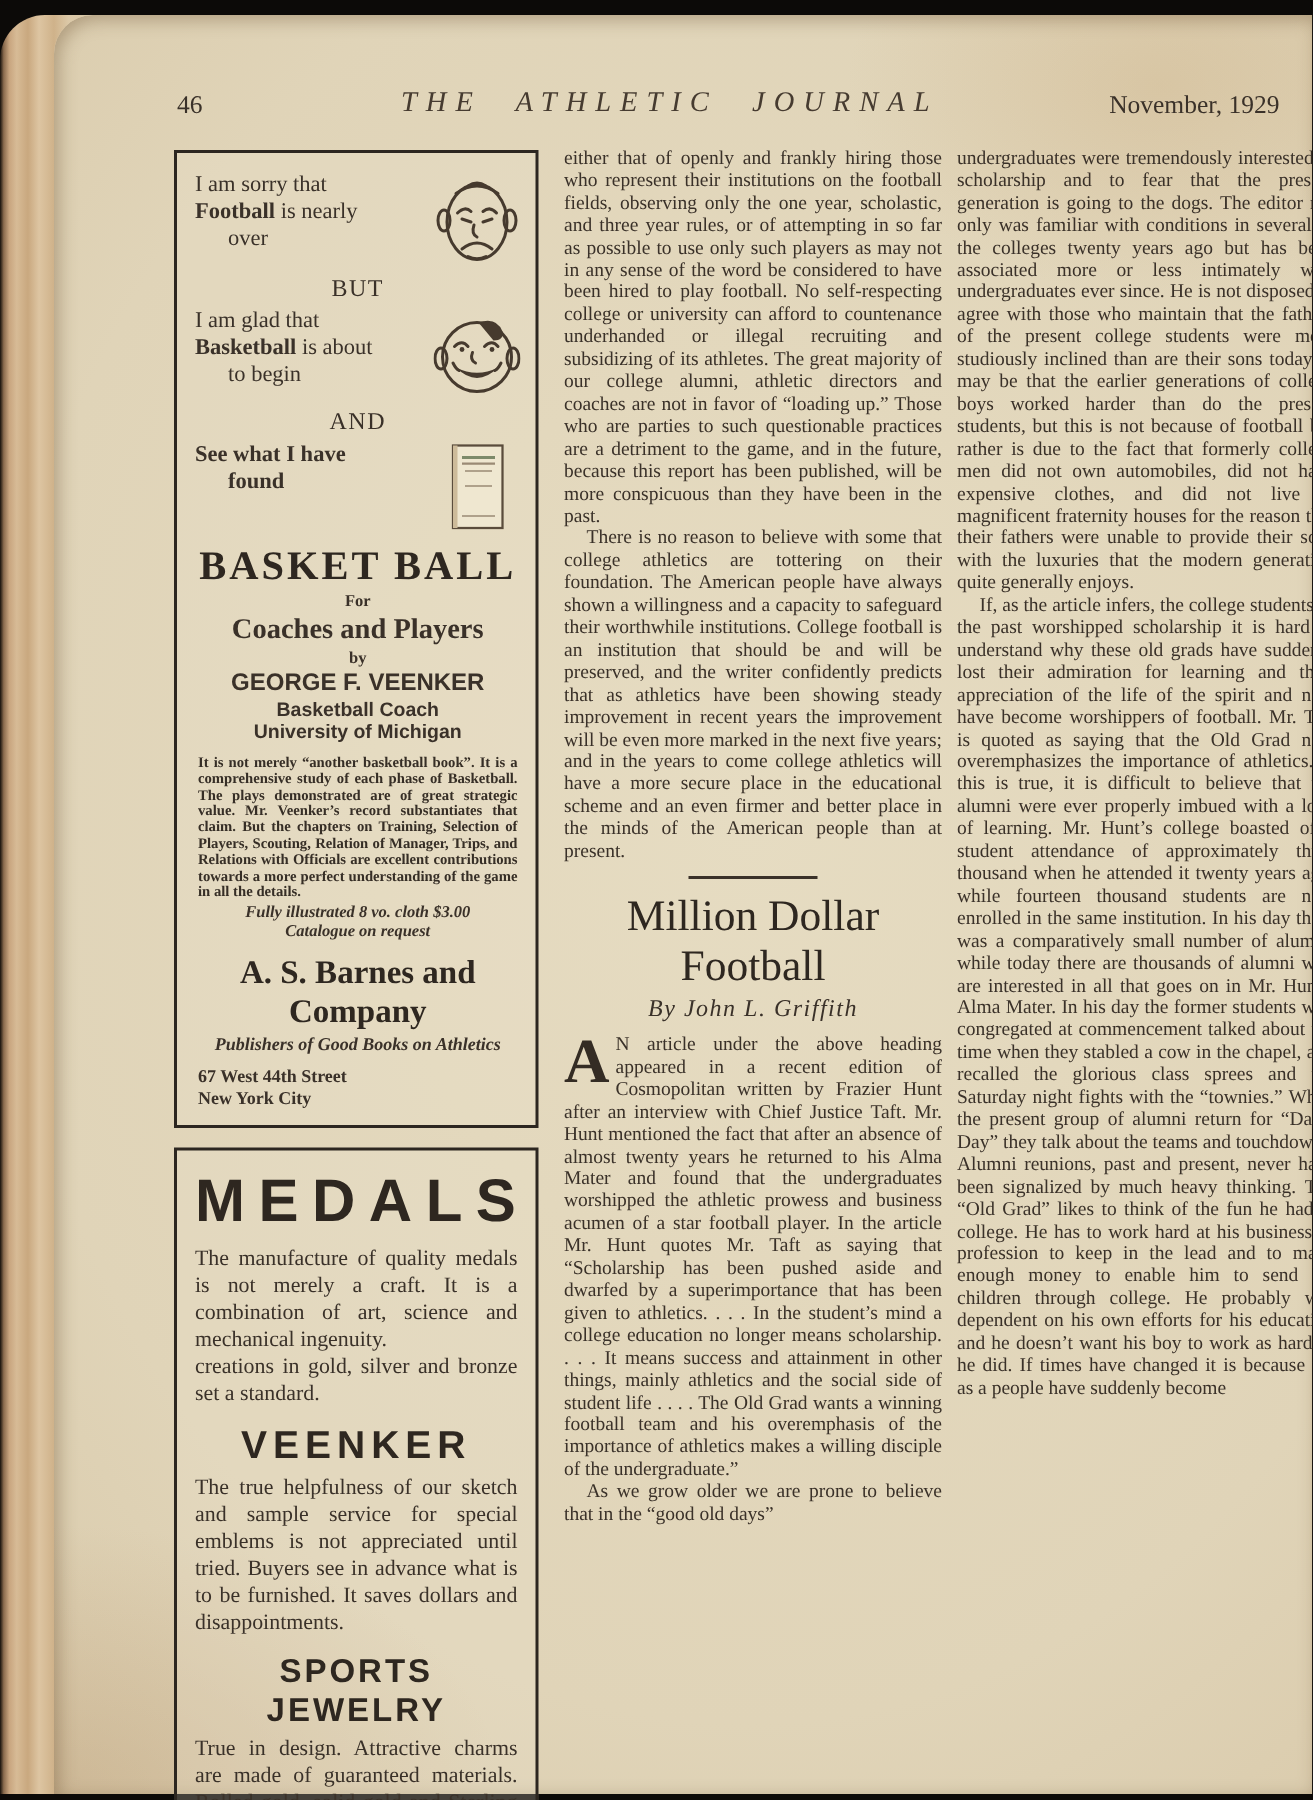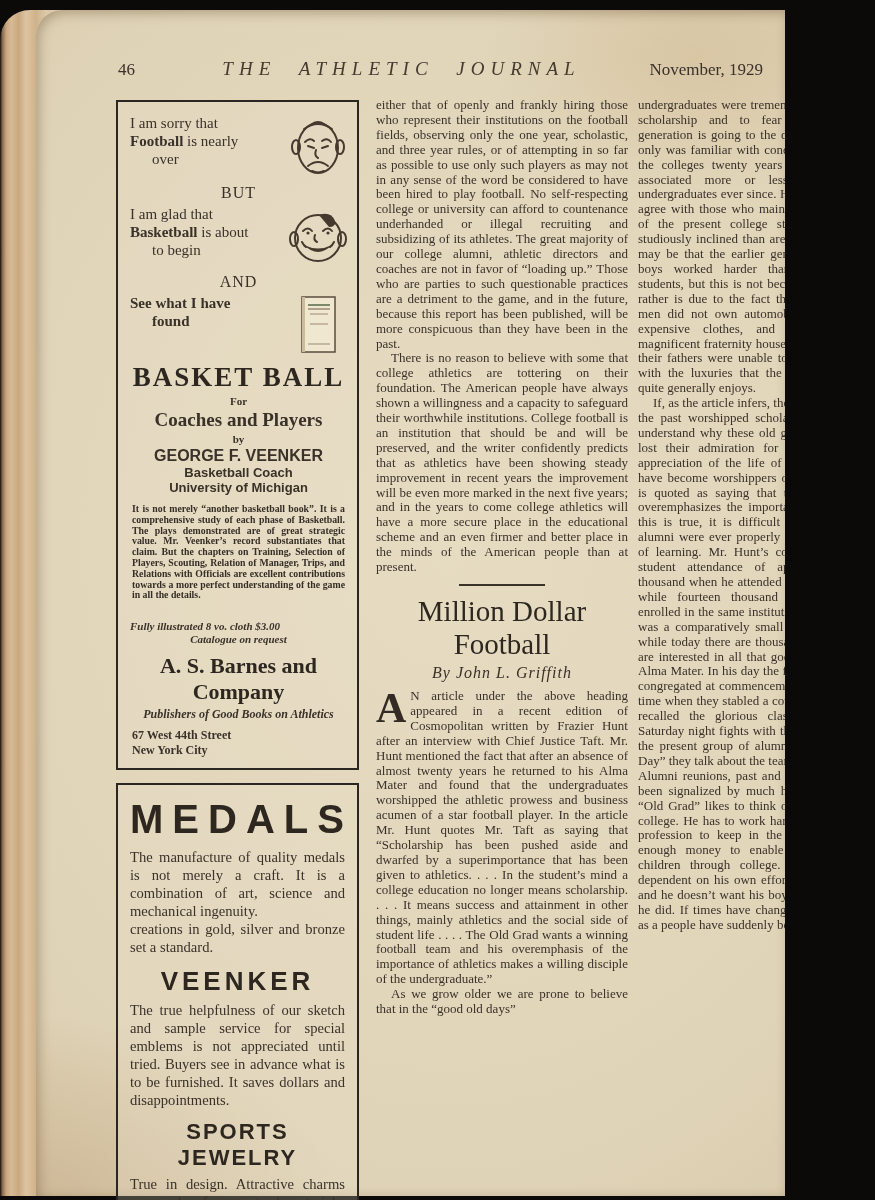--- a/index.html
+++ b/index.html
@@ -1,16 +1,16 @@
 <!DOCTYPE html>
 <html><head>
 <meta charset="utf-8">
 <style>
   html,body{margin:0;padding:0;background:#0c0a08;}
-  .scan{position:relative;width:785px;height:1200px;background:#0c0a08;overflow:hidden;
+  .scan{position:relative;width:875px;height:1200px;background:#0c0a08;overflow:hidden;
         font-family:"Liberation Serif",serif;color:#3a3129;}
   
   .page-stack{position:absolute;left:0;top:10px;bottom:4px;width:62px;
       background:linear-gradient(90deg,#15100b 0%,#8a6b4e 4%,#c8a57f 10%,#d7bb96 18%,
                  #c9a87f 30%,#ddc5a2 42%,#cfb28a 58%,#dcc9a8 74%,#d8c7a6 100%);
       border-top-left-radius:30px;}
   .page{position:absolute;left:36px;top:10px;right:0;bottom:4px;
       background:
         radial-gradient(ellipse 300px 200px at 88% 4%, rgba(200,170,125,.35), rgba(0,0,0,0) 70%),
         radial-gradient(ellipse 500px 300px at 0% 100%, rgba(175,140,100,.30), rgba(0,0,0,0) 60%),
@@ -42,21 +42,21 @@
   .conj{text-align:center;font-size:16px;letter-spacing:1px;margin:4px 0 3px 0;}
   .l3{padding-left:22px;}
   .seeline{font-weight:bold;}
   .ad1-title{font-size:27px;font-weight:bold;text-align:center;letter-spacing:2px;margin:6px 0 0 0;color:#2e2720;}
   .ad1-for{font-size:11px;font-weight:bold;text-align:center;margin:2px 0;}
   .ad1-sub{font-size:19px;font-weight:bold;text-align:center;margin:1px 0;}
   .ad1-by{font-size:11px;font-weight:bold;text-align:center;margin:2px 0;}
   .ad1-author{font-size:16px;font-weight:bold;text-align:center;font-family:"Liberation Sans",sans-serif;margin:2px 0 0 0;}
   .ad1-role{font-size:13px;font-weight:bold;text-align:center;font-family:"Liberation Sans",sans-serif;margin:0;}
   .ad1-body{font-size:9.8px;line-height:10.8px;font-weight:bold;text-align:justify;margin:9px 2px 0 2px;color:#362e26;}
-  .ad1-price{font-size:11px;font-weight:bold;font-style:italic;margin:19px 0 0 0;}
+  .ad1-price{font-size:11px;font-weight:bold;font-style:italic;text-align:center;margin:1px 0 0 0;}
   .ad1-cat{font-size:11px;font-weight:bold;font-style:italic;text-align:center;margin:1px 0 0 0;}
   .ad1-pub{font-size:22px;font-weight:bold;text-align:center;margin:8px 0 0 0;color:#2e2720;}
   .ad1-pubtag{font-size:12px;font-weight:bold;font-style:italic;text-align:center;margin:2px 0 0 0;}
   .ad1-addr{display:flex;justify-content:space-between;font-size:12px;font-weight:bold;margin:6px 2px 0 2px;flex-direction:column;}
   .deco{font-family:"Liberation Sans",sans-serif;font-weight:bold;text-align:center;color:#2e2720;}
   .ad2-title{font-size:40px;letter-spacing:9px;margin:0 0 6px 0;}
   .ad2-h2{font-size:26px;letter-spacing:4px;margin:10px 0 4px 0;}
   .ad2-h3{font-size:22px;letter-spacing:2px;margin:10px 0 4px 0;}
   .ad2-p{font-size:14.6px;line-height:18px;text-align:justify;margin:0;}
   svg{display:block;margin:0 auto;}

